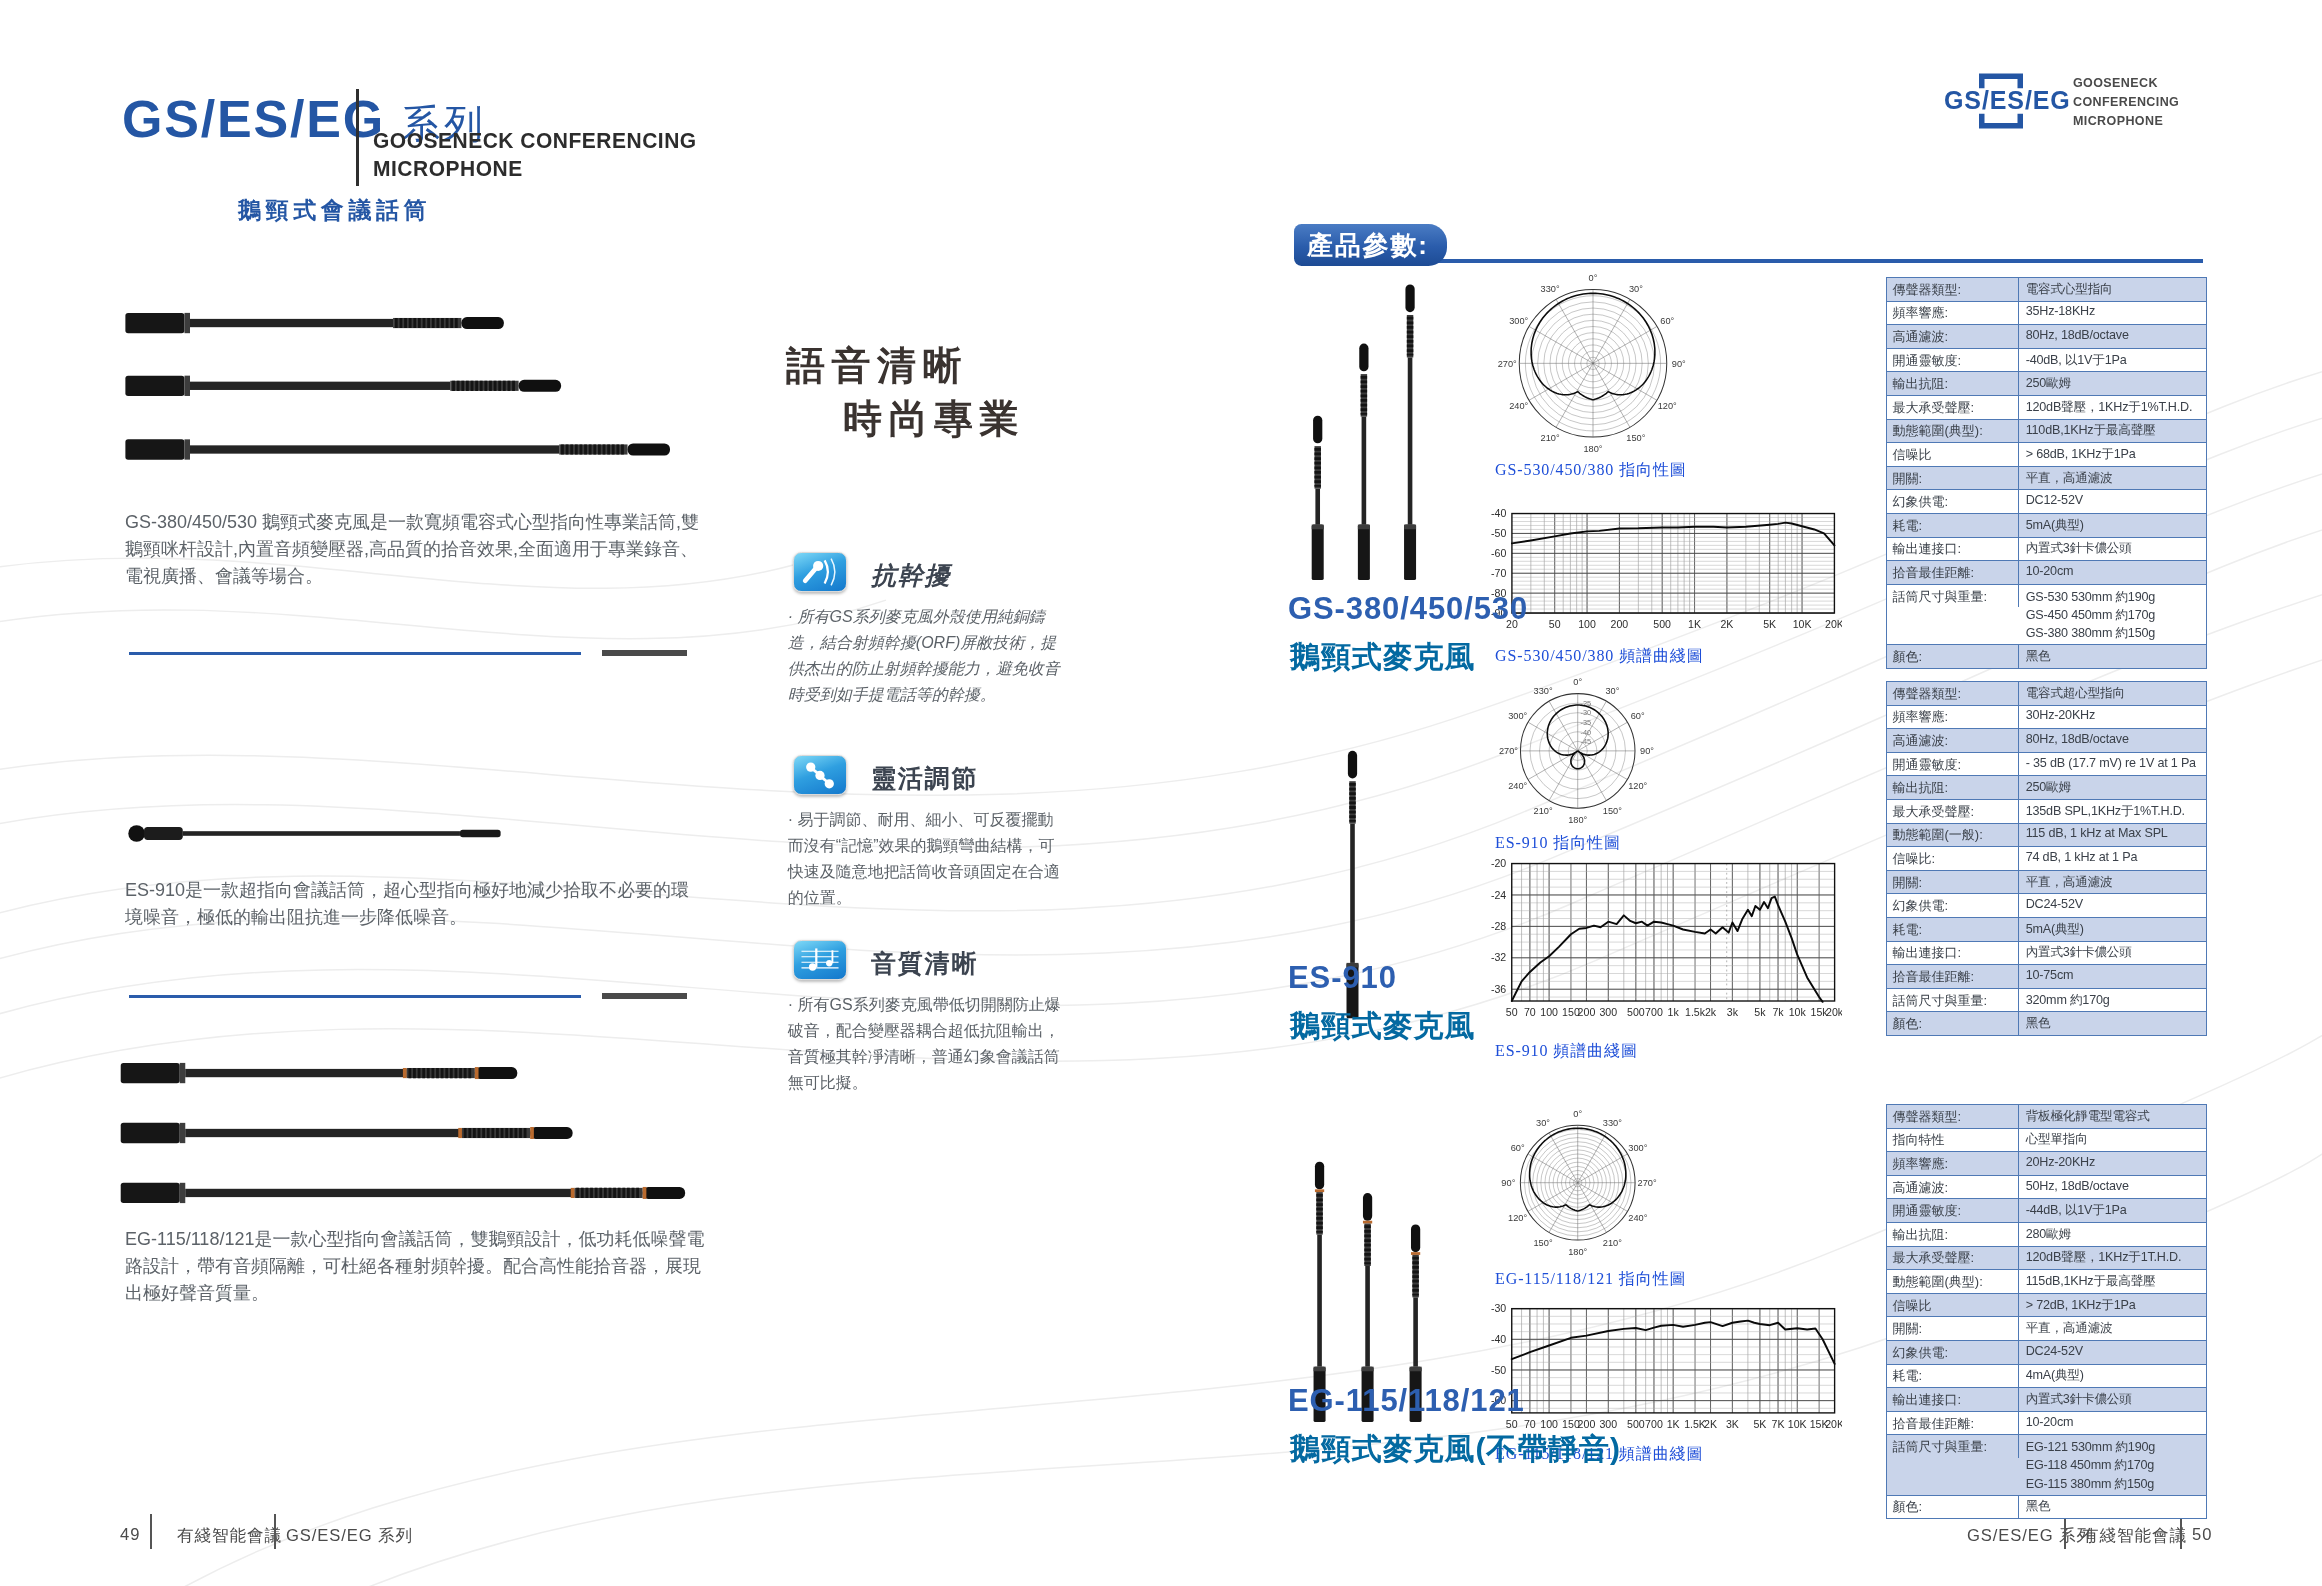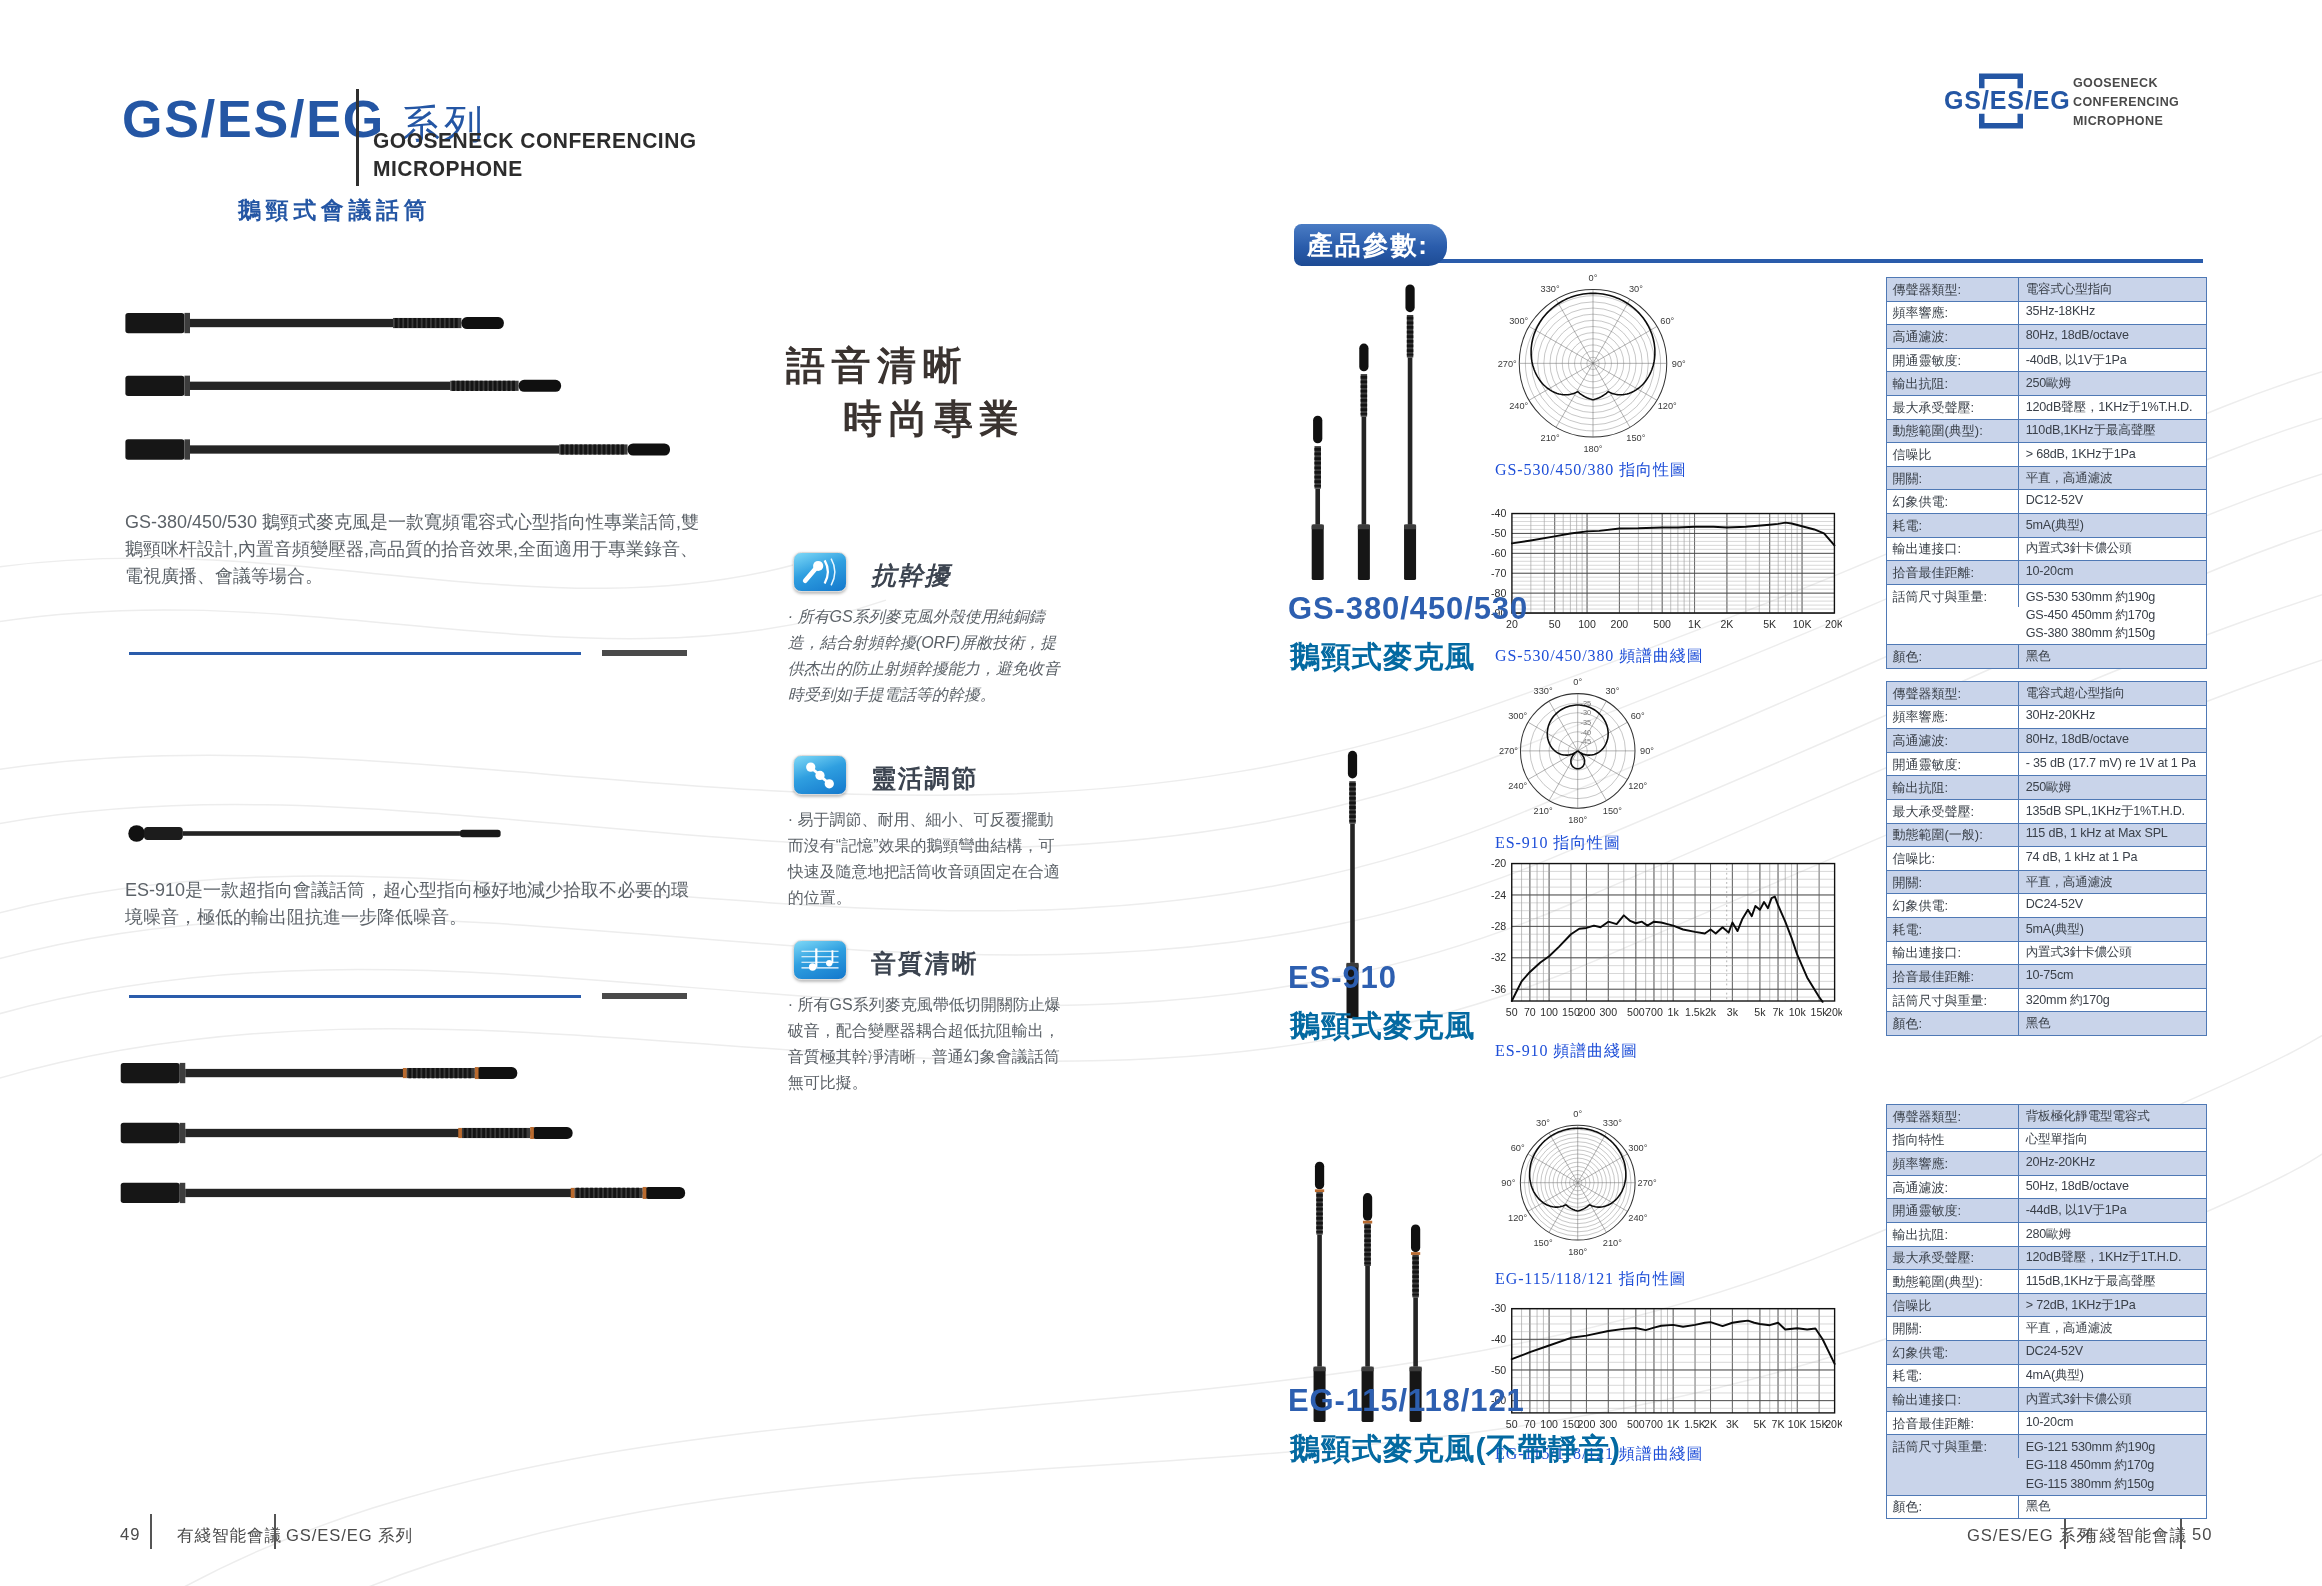--- a/index.html
+++ b/index.html
@@ -143,20 +143,21 @@
       <rect x="452" y="83.5" width="4" height="13" fill="#b96a2e"></rect>
       <rect x="8" y="144" width="64" height="22" rx="3" fill="#161616"></rect>
       <rect x="72" y="144" width="6" height="22" fill="#3d3d3d"></rect>
       <rect x="78" y="150.5" width="422" height="9" fill="#242424"></rect>
       <rect x="500" y="149.5" width="74" height="11" fill="#3b3b3b"></rect>
       <line x1="502" y1="155" x2="572" y2="155" stroke="#141414" stroke-width="11" stroke-dasharray="3 2"></line>
       <rect x="496" y="149.5" width="4" height="11" fill="#b96a2e"></rect>
       <rect x="574" y="148.5" width="46" height="13" rx="6" fill="#101010"></rect>
       <rect x="574" y="148.5" width="4" height="13" fill="#b96a2e"></rect>
     </svg>
+<div class="abs desc" style="left:125px;top:1226px;z-index:1;">EG-115/118/121是一款心型指向會議話筒，雙鵝頸設計，低功耗低噪聲電路設計，帶有音頻隔離，可杜絕各種射頻幹擾。配合高性能拾音器，展現出極好聲音質量。</div>
 
 <div class="abs slogan" style="z-index:1;">
   <div>語音清晰</div>
   <div class="l2">時尚專業</div>
 </div>
 
 <div class="abs feature" style="left:786px;top:552px;z-index:1;height:157px;font-style:italic;">
   <div class="f-icon">
     <svg width="52" height="38" viewBox="0 0 56 41">
       <line x1="12" y1="30" x2="24" y2="16" stroke="#fff" stroke-width="5" stroke-linecap="round"></line>

